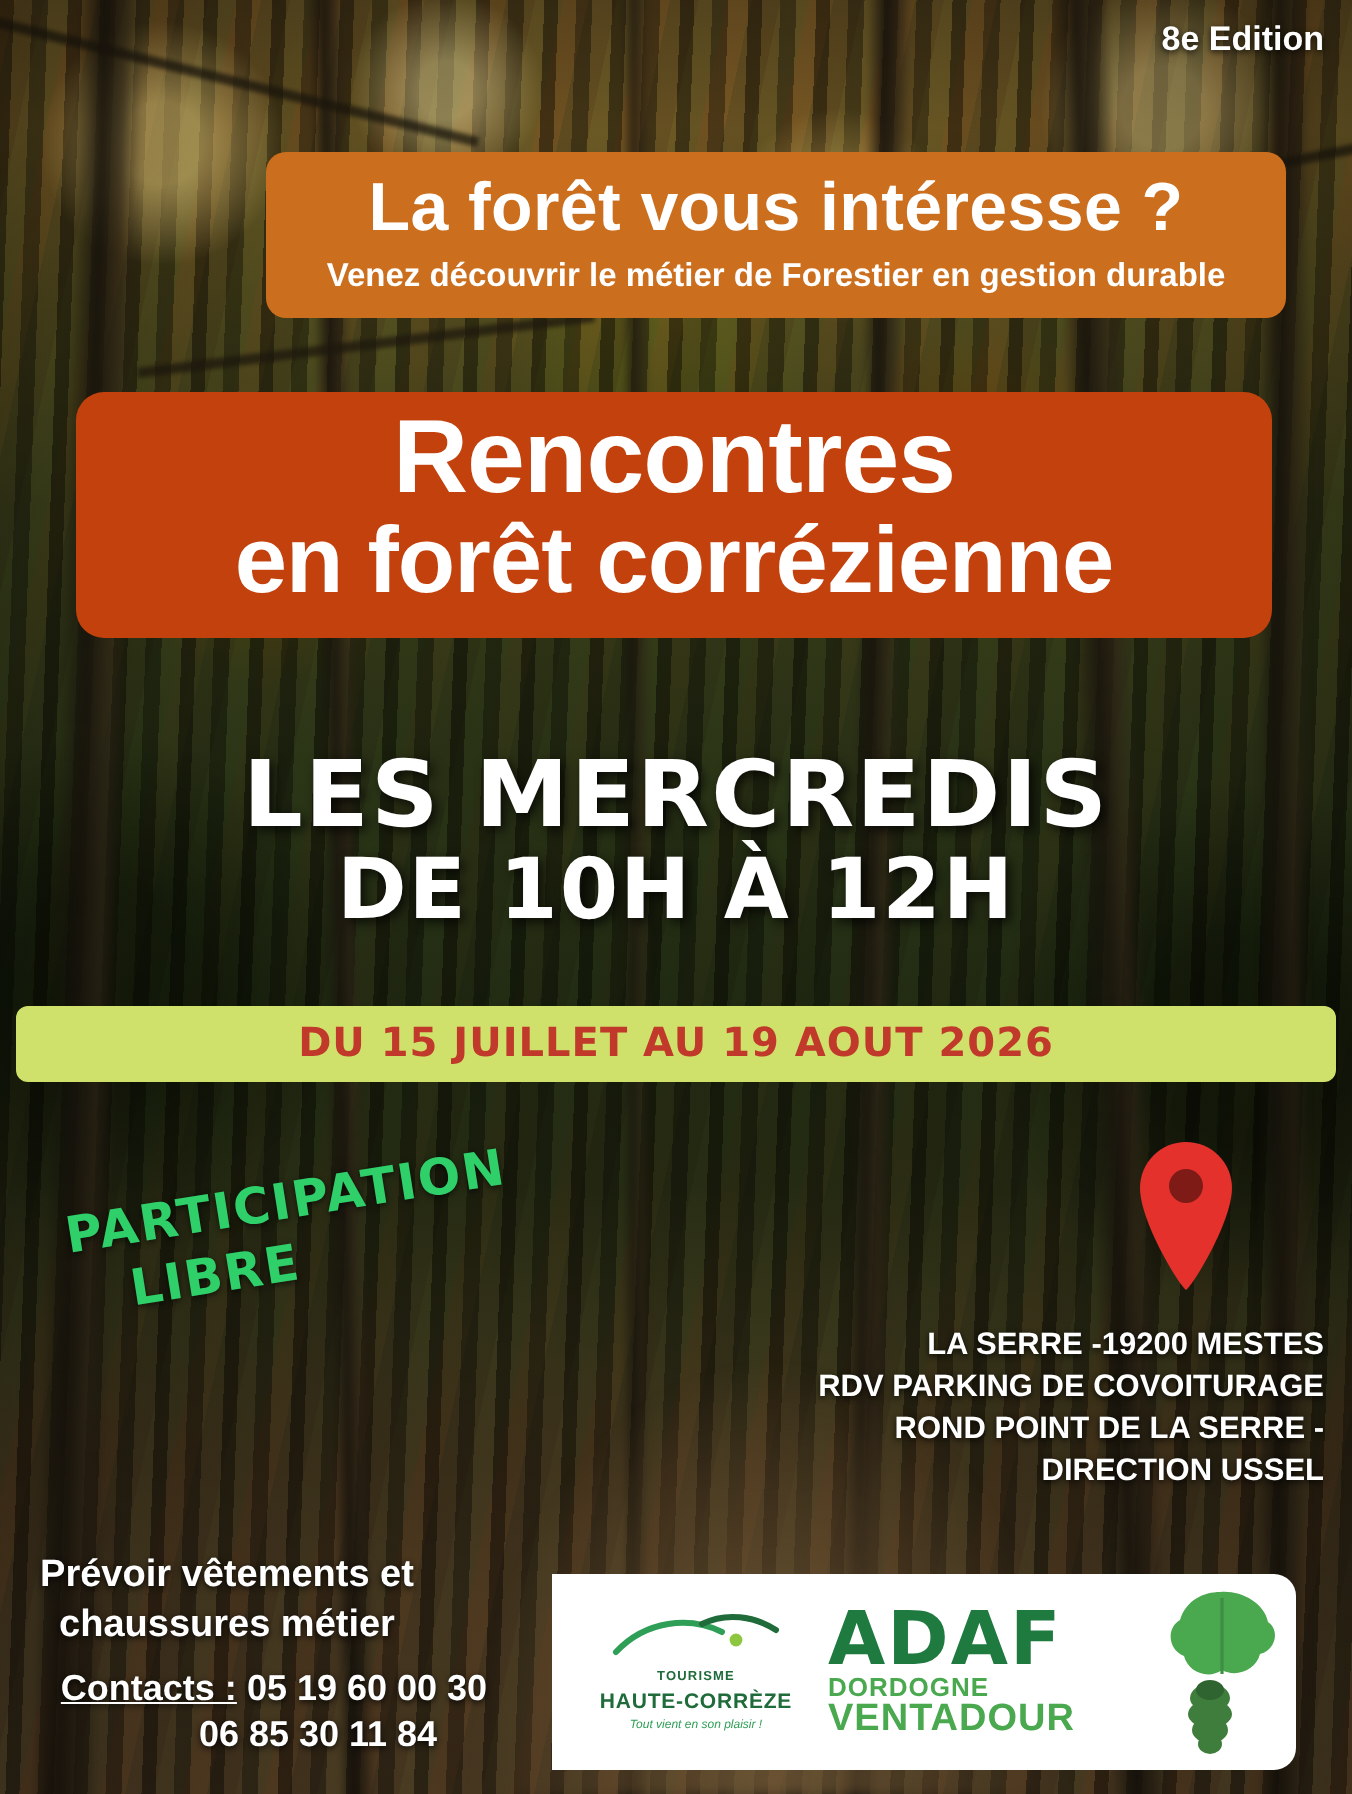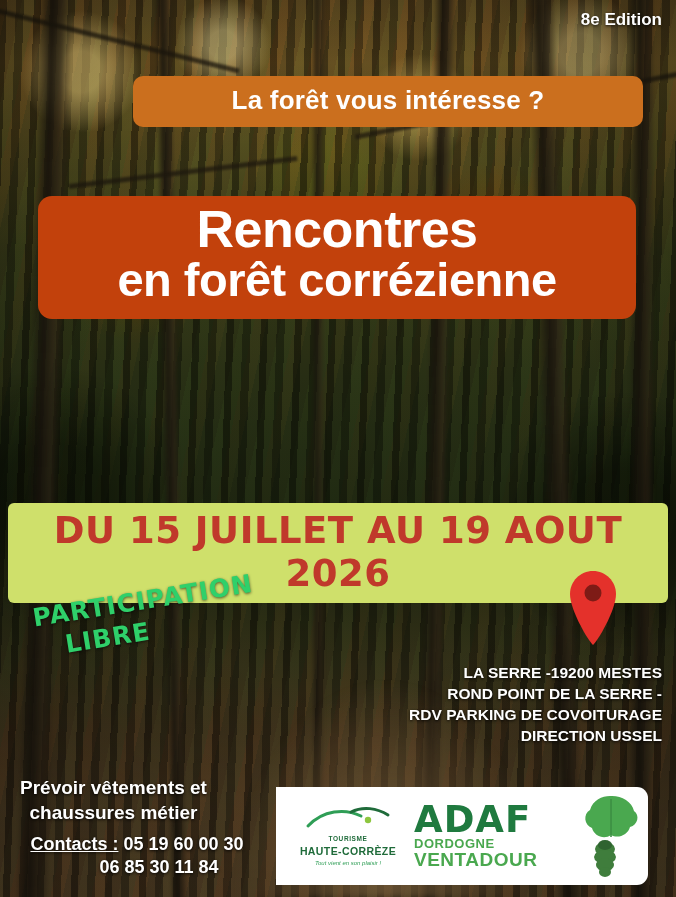--- a/index.html
+++ b/index.html
@@ -91,21 +91,21 @@
   }
 
   .band-orange {
     position: absolute; left: 133px; top: 76px; width: 510px;
     background: #cb6f1e;
     border-radius: 10px;
     padding: 9px 10px 11px;
     text-align: center;
     color: #fff;
   }
-  .band-orange .l1 { font-size: 26px; font-weight: bold; letter-spacing: .2px; }
+  .band-orange .l1 { font-size: 34px; font-weight: bold; letter-spacing: .2px; }
   .band-orange .l2 { font-size: 16.5px; font-weight: bold; margin-top: 5px; }
 
   .band-green {
     position: absolute; left: 38px; top: 196px; width: 598px;
     background: #c2410c;
     border-radius: 14px;
     color: #fff;
     text-align: center;
     padding: 6px 0 14px;
     line-height: 1.04;
@@ -127,21 +127,21 @@
   .mercredis .m2 { font-size: 42px; letter-spacing: 1px; margin-top: -4px; }
 
   .band-dates {
     position: absolute; left: 8px; top: 503px; width: 660px;
     background: #cfe06b;
     border-radius: 6px;
     text-align: center;
     padding: 6px 0 8px;
   }
   .band-dates span {
-    color: #c0392b; font-weight: bold; font-size: 37px;
+    color: #c0392b; font-weight: bold; font-size: 20px;
     font-family: "DejaVu Sans", sans-serif;
     letter-spacing: .5px;
     margin-top: 29px;
   }
 
   .participation {
     position: absolute; left: 34px; top: 585px;
     color: #2fd06a;
     font-family: "DejaVu Sans", sans-serif;
     font-weight: bold; font-size: 25px;
@@ -212,48 +212,53 @@
   <div class="branch b1"></div>
   <div class="branch b2"></div>
   <div class="branch b3"></div>
   <div class="path"></div>
   <div class="vignette"></div>
 
   <div class="edition">8e Edition</div>
 
   <div class="band-orange">
     <div class="l1">La forêt vous intéresse ?</div>
+    <div class="l2">Venez découvrir le métier de Forestier en gestion durable</div>
   </div>
 
   <div class="band-green">
     <div class="g1">Rencontres</div>
     <div class="g2">en forêt corrézienne</div>
   </div>
 
+  <div class="mercredis">
+    <div class="m1">LES MERCREDIS</div>
+    <div class="m2">DE 10H À 12H</div>
+  </div>
 
   <div class="band-dates">
     <span>DU 15 JUILLET AU 19 AOUT 2026</span>
   </div>
 
   <div class="participation">
     <div class="p1">PARTICIPATION</div>
     <div class="p2">LIBRE</div>
   </div>
 
   <div class="pin">
     <svg viewBox="0 0 50 76" width="50" height="76" aria-hidden="true">
       <path d="M25 1C12.3 1 2 11.3 2 24c0 16.5 19 48 23 51 4-3 23-34.5 23-51C48 11.3 37.7 1 25 1z" fill="#e4312b"></path>
       <circle cx="25" cy="23" r="8.5" fill="#7e1b16"></circle>
     </svg>
   </div>
 
   <div class="address">
     <div>LA SERRE -19200 MESTES</div>
+    <div>RDV PARKING DE COVOITURAGE</div>
     <div>ROND POINT DE LA SERRE -</div>
-    <div>RDV PARKING DE COVOITURAGE</div>
     <div>DIRECTION USSEL</div>
   </div>
 
   <div class="advice">
     <div>Prévoir vêtements et</div>
     <div>chaussures métier</div>
   </div>
 
   <div class="contacts">
     <div>

